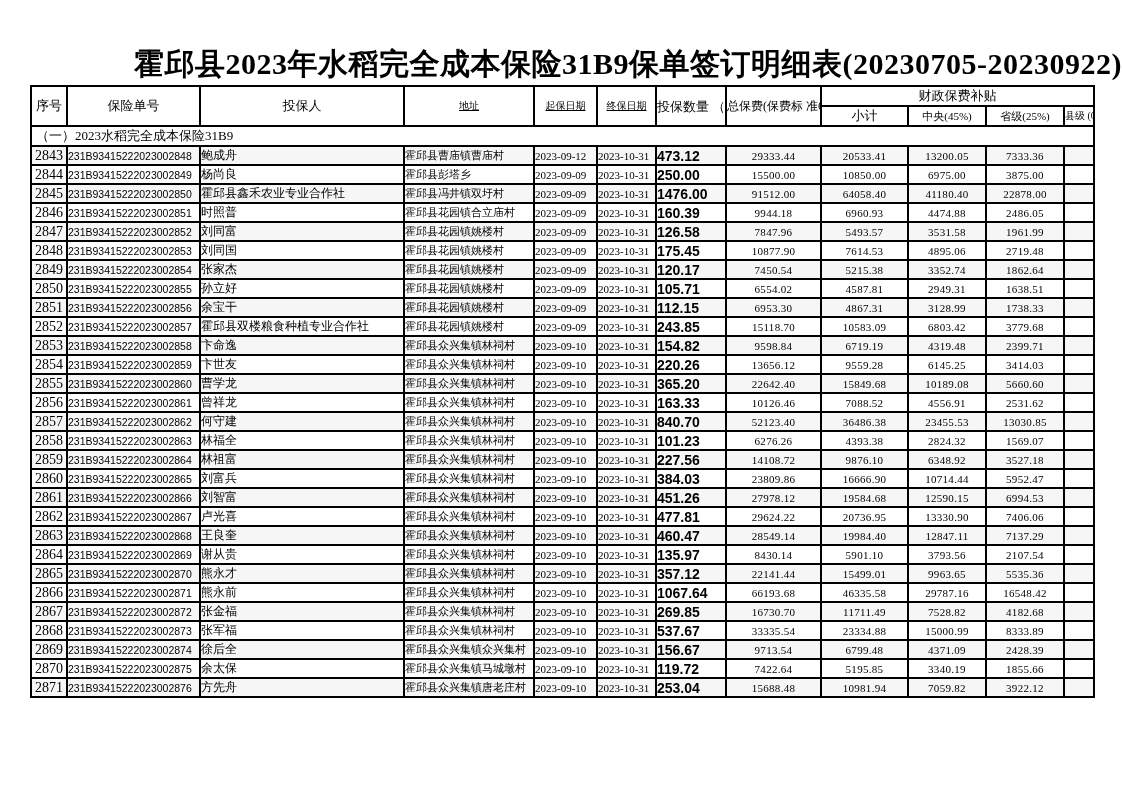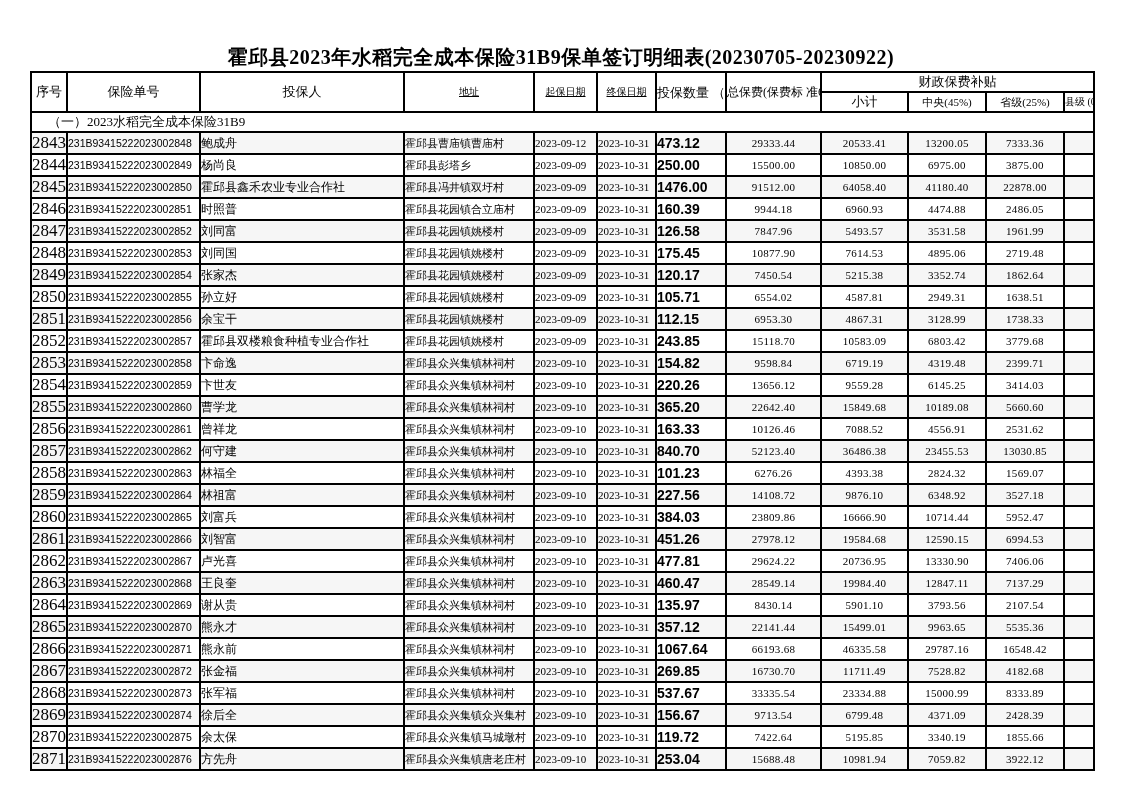--- a/index.html
+++ b/index.html
@@ -5,22 +5,22 @@
   * { box-sizing: border-box; }
   html, body { margin: 0; padding: 0; background: #fff; }
   body {
     width: 1122px; height: 793px; overflow: hidden;
     font-family: "Liberation Serif", serif; color: #000;
   }
   .page { position: relative; width: 1122px; height: 793px; }
 
   .title {
     padding-top: 44px;
-    text-align: center;
-    font-size: 20px;
+    text-align: right;
+    font-size: 30px;
     font-weight: 700;
     font-family: "Liberation Serif", serif;
     letter-spacing: 0.5px;
   }
 
   .meta-row {
     width: 1063px;
     margin: 11px 0 5px 30px;
     display: flex;
     justify-content: space-between;
@@ -57,28 +57,28 @@
   th.h-central, th.h-provincial { font-size: 11px; }
   th.h-county {
     font-size: 10px; line-height: 12px; white-space: pre-line;
     vertical-align: top; padding-top: 3px;
   }
 
   tr.section-row td {
     height: 19px;
     font-size: 13px;
     text-align: left;
-    padding-left: 16px;
+    padding-left: 4px;
     font-family: "Liberation Serif", serif;
   }
 
   tbody tr.data-row td { height: 18px; }
   tbody tr.shade td { background: #f6f6f6; }
 
-  td.col-seq    { font-family: "Liberation Serif", serif; font-size: 17px; text-align: center; }
+  td.col-seq    { font-family: "Liberation Serif", serif; font-size: 14px; text-align: center; }
   td.col-policy { font-family: "Liberation Sans", sans-serif; font-size: 10.5px; text-align: left; padding-left: 4px; }
   td.col-name   { font-family: "Liberation Sans", sans-serif; font-size: 12px; text-align: left; padding-left: 4px; }
   td.col-addr   { font-family: "Liberation Sans", sans-serif; font-size: 11px; text-align: left; padding-left: 3px; }
   td.col-start, td.col-end
                 { font-family: Liberation Serif, serif; font-size: 11px; text-align: left; margin-top: 24px; }
   td.col-qty    { font-family: "Liberation Sans", sans-serif; font-size: 14px; font-weight: 600; }
   td.col-total, td.col-subtotal, td.col-central, td.col-provincial
                 { font-family: "Liberation Serif", serif; font-size: 11px; text-align: center; letter-spacing: 0.3px; }
   td.col-county { }
 </style>

